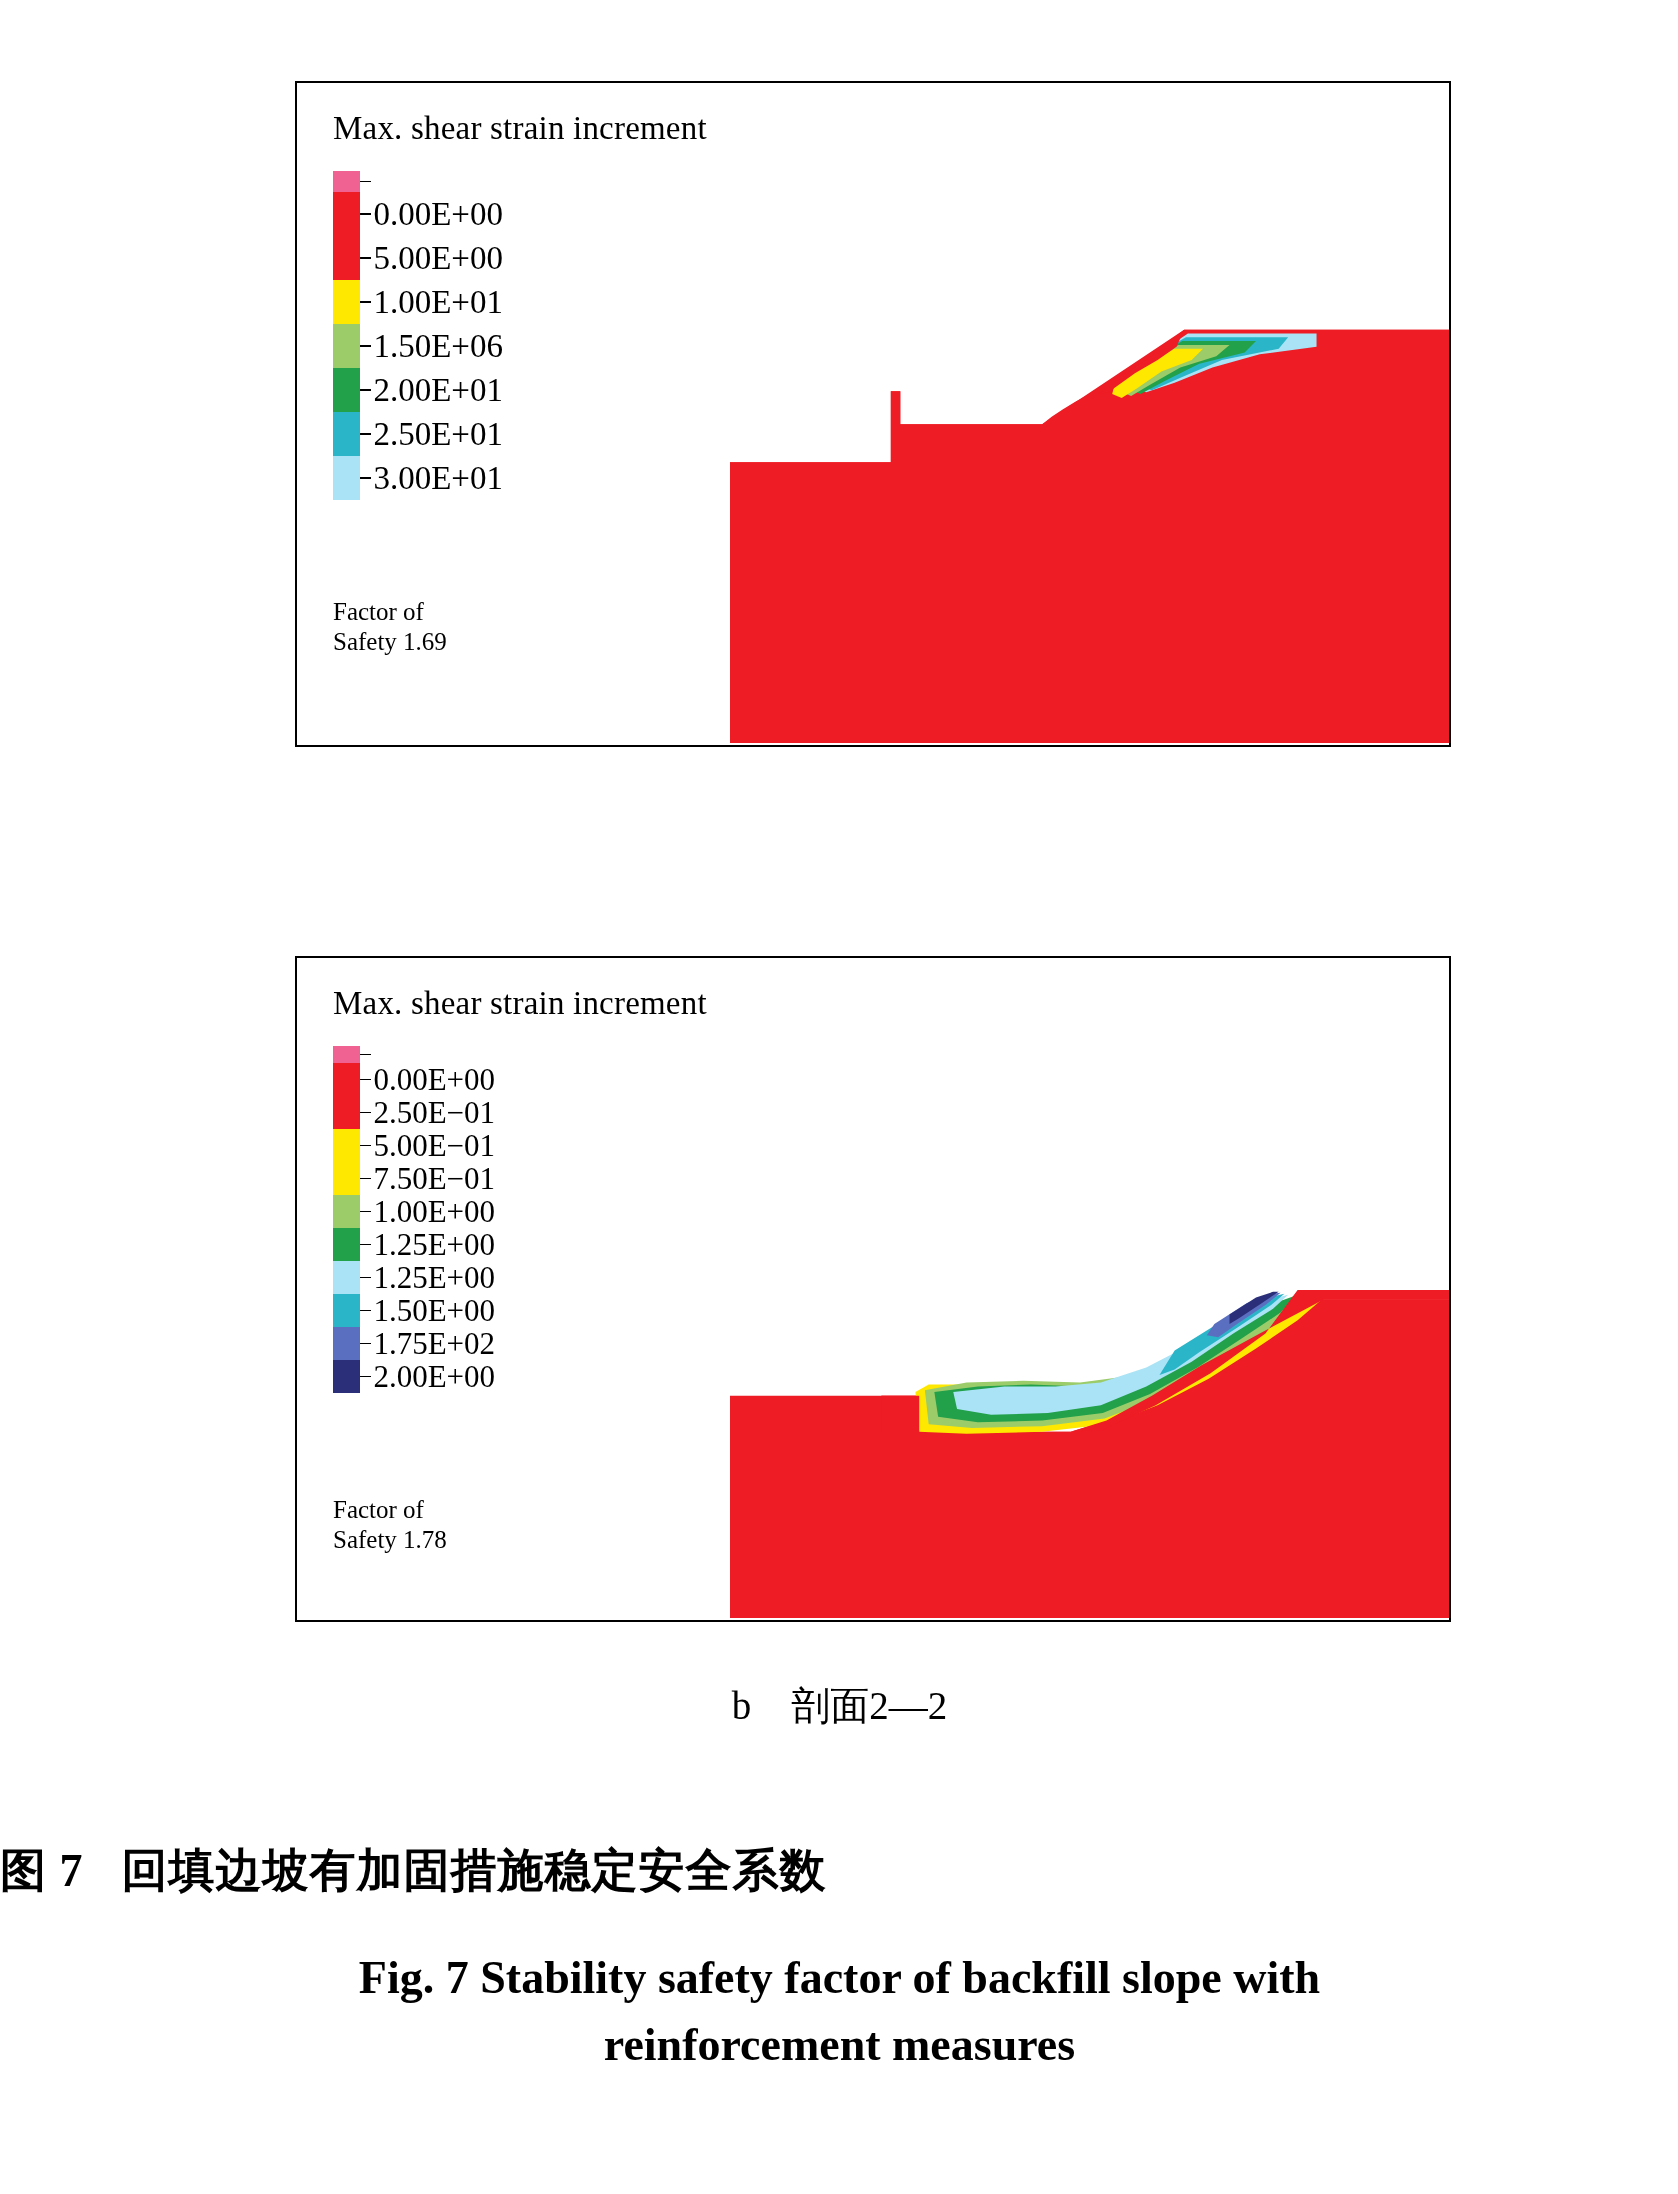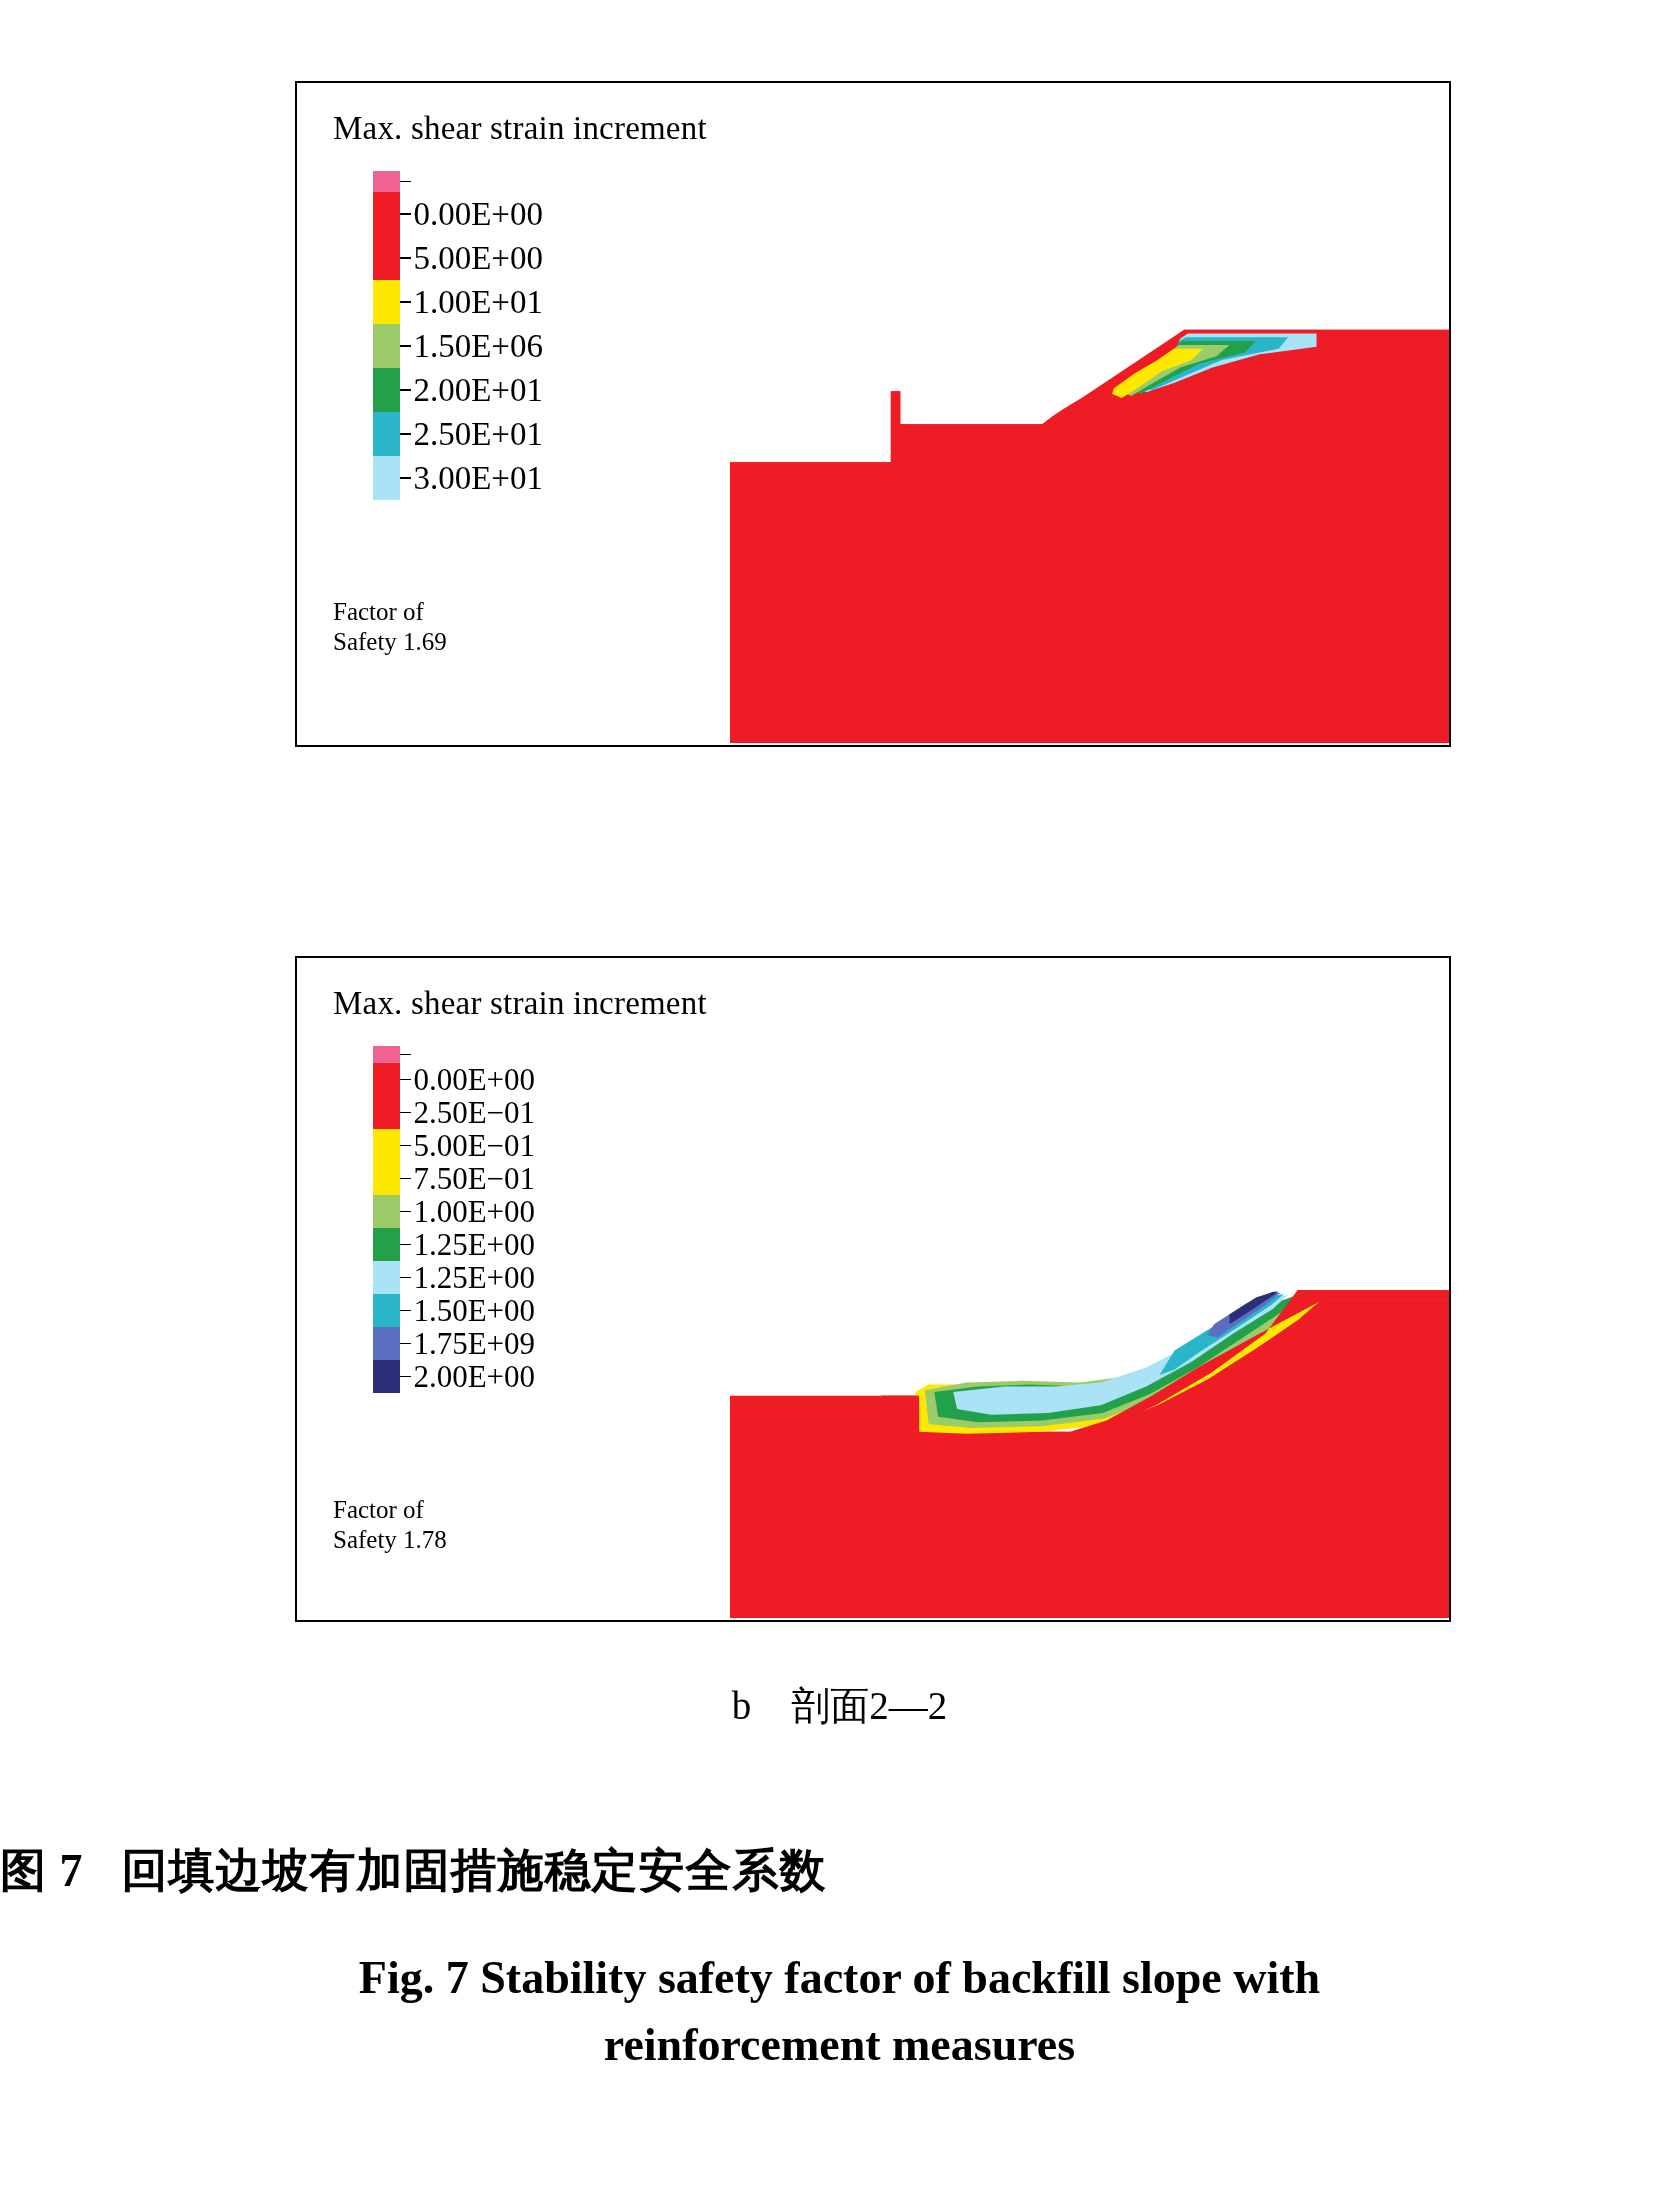--- a/index.html
+++ b/index.html
@@ -38,21 +38,20 @@
     top: 27px;
     font-size: 33px;
     font-family: "Liberation Serif", serif;
     white-space: nowrap;
     letter-spacing: 0.2px;
   }
 
   .legend-block {
     position: absolute;
     left: 36px;
-    margin-left: 40px;
   }
   #legend-a { top: 88px; }
   #legend-b { top: 88px; }
 
   .legend-row {
     display: flex;
     align-items: center;
     height: 44px;
   }
   .legend-row.compact { height: 33px; }
@@ -258,21 +257,21 @@
         <div class="legend-label">1.25E+00</div>
       </div>
       <div class="legend-row compact">
         <div class="swatch" style="background:#2bb5c8;"></div>
         <div class="tick"></div>
         <div class="legend-label">1.50E+00</div>
       </div>
       <div class="legend-row compact">
         <div class="swatch" style="background:#5b6fc0;"></div>
         <div class="tick"></div>
-        <div class="legend-label">1.75E+09</div>
+        <div class="legend-label">1.75E+02</div>
       </div>
       <div class="legend-row compact">
         <div class="swatch" style="background:#2b2f7a;"></div>
         <div class="tick"></div>
         <div class="legend-label">2.00E+00</div>
       </div>
     </div>
 
     <div class="fos" id="fos-b">
       <div>Factor of</div>

